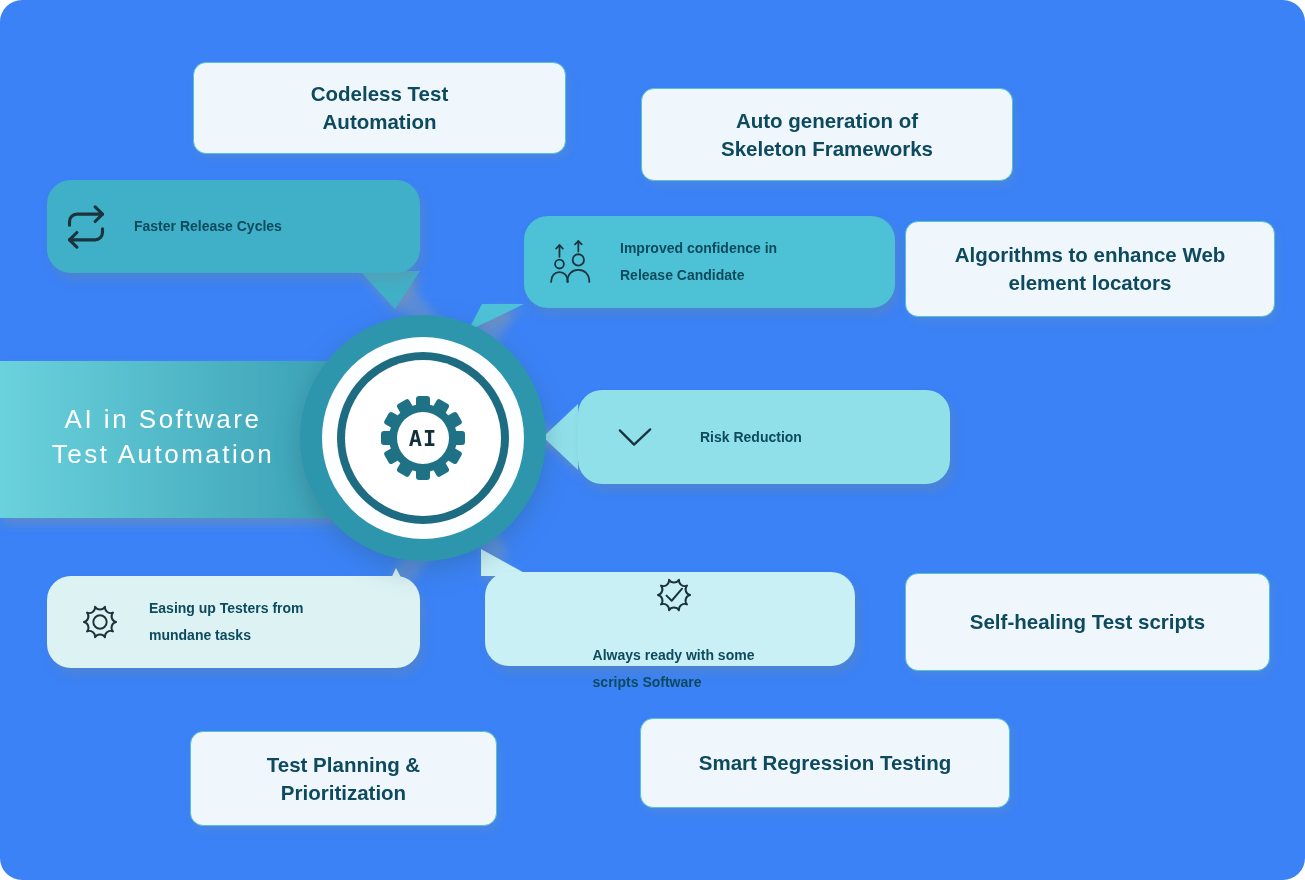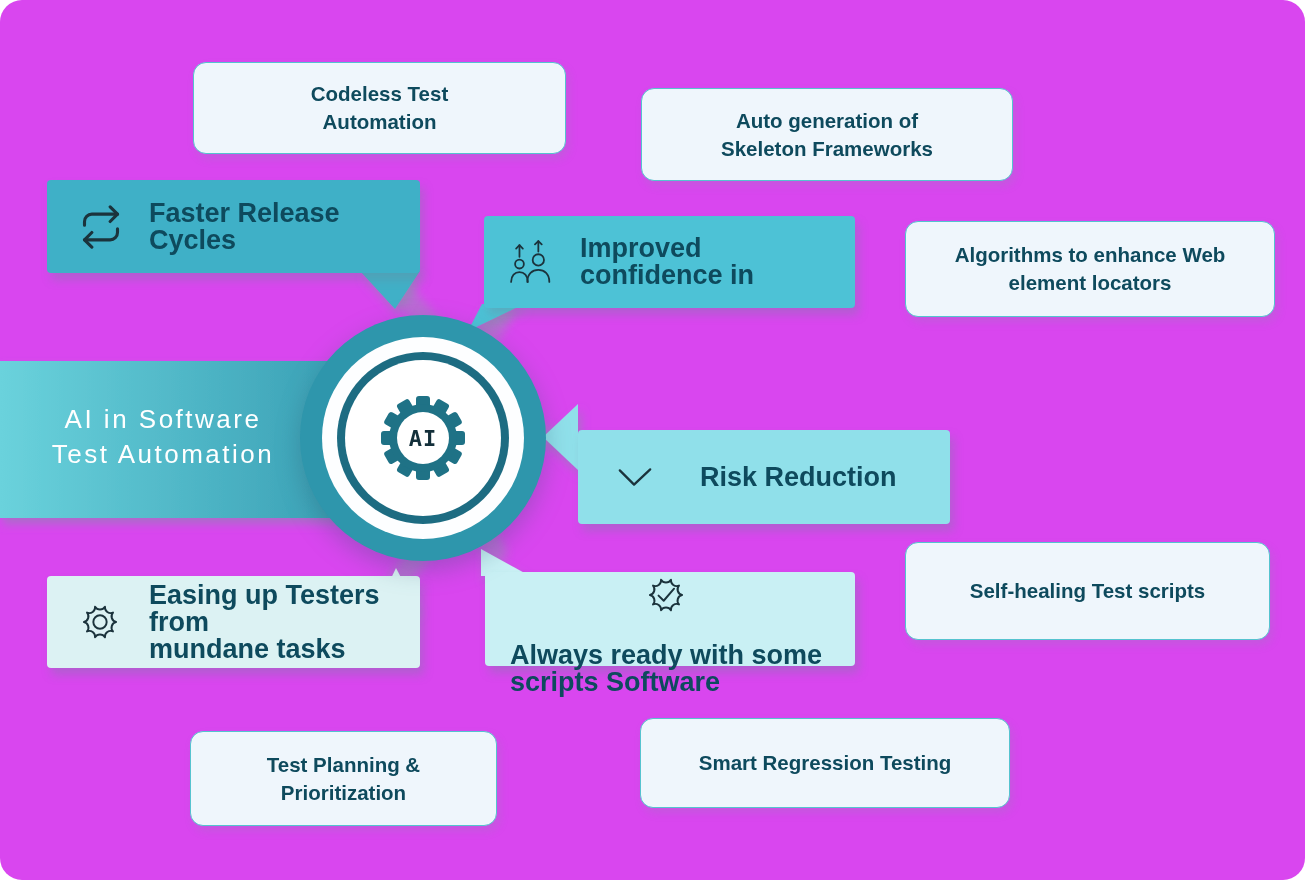--- a/index.html
+++ b/index.html
@@ -1,26 +1,26 @@
 <!DOCTYPE html>
 <html><head>
 <meta charset="utf-8">
 <style>
   html,body{margin:0;padding:0;background:#ffffff;}
   body{font-family:"Liberation Sans","DejaVu Sans",sans-serif;}
-  .canvas{position:relative;width:1305px;height:880px;background:#d946ef;border-radius:22px;overflow:hidden;}
+  .canvas{position:relative;width:1305px;height:880px;background:#3b82f6;border-radius:22px;overflow:hidden;}
   .decor{position:absolute;left:0;top:0;width:1305px;height:880px;}
   .box{position:absolute;display:flex;align-items:center;color:#0e4a5d;font-weight:700;box-sizing:border-box;}
   .outline{flex-direction:column;justify-content:center;text-align:center;background:#eff6fc;
            border:1.5px solid #55c3cf;border-radius:13px;font-size:20.5px;line-height:28px;
            box-shadow:3px 5px 9px rgba(125,148,165,0.22);}
-  .fill{border-radius:4px;font-size:27px;line-height:27px;padding:0 32px;gap:26px;
+  .fill{border-radius:24px;font-size:14px;line-height:27px;padding:0 17px;gap:26px;
         box-shadow:4px 7px 10px rgba(110,135,155,0.35);}
   .teal{background:#3fb0c7;}
-  .cyan{background:#4dc2d6;}
+  .cyan{background:#4dc2d6;margin-left:40px;}
   .lightcyan{background:#90e0ea;}
   .paleteal{background:#c9f0f4;flex-direction:column;}
   .palest{background:#dcf2f3;}
   .risk-pad{gap:46px;padding-left:38px;}
   .icon{display:flex;flex:0 0 auto;align-items:center;justify-content:center;}
   .icon svg{stroke:#1b333c;fill:none;stroke-linecap:round;stroke-linejoin:round;}
   .lbl{display:block;}
   .hub{position:absolute;left:300px;top:315px;width:246px;height:246px;}
   .hub > svg{filter:drop-shadow(0 9px 12px rgba(40,85,105,0.30));display:block;}
   .hub-label{position:absolute;left:0;top:0;width:246px;height:246px;display:flex;align-items:center;justify-content:center;
@@ -72,21 +72,21 @@
   <div class="box outline" style="left:641px;top:88px;width:372px;height:93px;">
     <span class="lbl">Auto generation of</span>
     <span class="lbl">Skeleton Frameworks</span>
   </div>
 
   <div class="box outline" style="left:905px;top:221px;width:370px;height:96px;">
     <span class="lbl">Algorithms to enhance Web</span>
     <span class="lbl">element locators</span>
   </div>
 
-  <div class="box outline" style="left:905px;top:542px;width:365px;height:98px;">
+  <div class="box outline" style="left:905px;top:573px;width:365px;height:98px;">
     <span class="lbl">Self-healing Test scripts</span>
   </div>
 
   <div class="box outline" style="left:190px;top:731px;width:307px;height:95px;">
     <span class="lbl">Test Planning &amp;</span>
     <span class="lbl">Prioritization</span>
   </div>
 
   <div class="box outline" style="left:640px;top:718px;width:370px;height:90px;">
     <span class="lbl">Smart Regression Testing</span>
@@ -112,24 +112,25 @@
         <circle cx="12" cy="23" r="4.2"></circle>
         <path d="M4 40c0-6 3.6-9.4 8-9.4s8 3.4 8 9.4"></path>
         <line x1="30" y1="11" x2="30" y2="1"></line>
           <polyline points="26.8 4.2 30 1 33.2 4.2"></polyline>
         <circle cx="30" cy="19" r="5.4"></circle>
         <path d="M19.5 40c0-7.6 4.7-11.4 10.5-11.4S40.5 32.4 40.5 40"></path>
       </svg>
     </span>
     <span>
       <span class="lbl">Improved confidence in</span>
+      <span class="lbl">Release Candidate</span>
     </span>
   </div>
 
-  <div class="box fill lightcyan risk-pad" style="left:578px;top:390px;width:372px;height:94px;margin-top:40px;">
+  <div class="box fill lightcyan risk-pad" style="left:578px;top:390px;width:372px;height:94px;">
     <span class="icon">
       <svg width="38" height="24" viewBox="0 0 40 24" stroke-width="2.4">
         <polyline points="4 5 19 20 36 4"></polyline>
       </svg>
     </span>
     <span class="lbl">Risk Reduction</span>
   </div>
 
   <div class="box fill paleteal" style="left:485px;top:572px;width:370px;height:94px;gap:24px;padding-left:24px;">
     <span class="icon">

